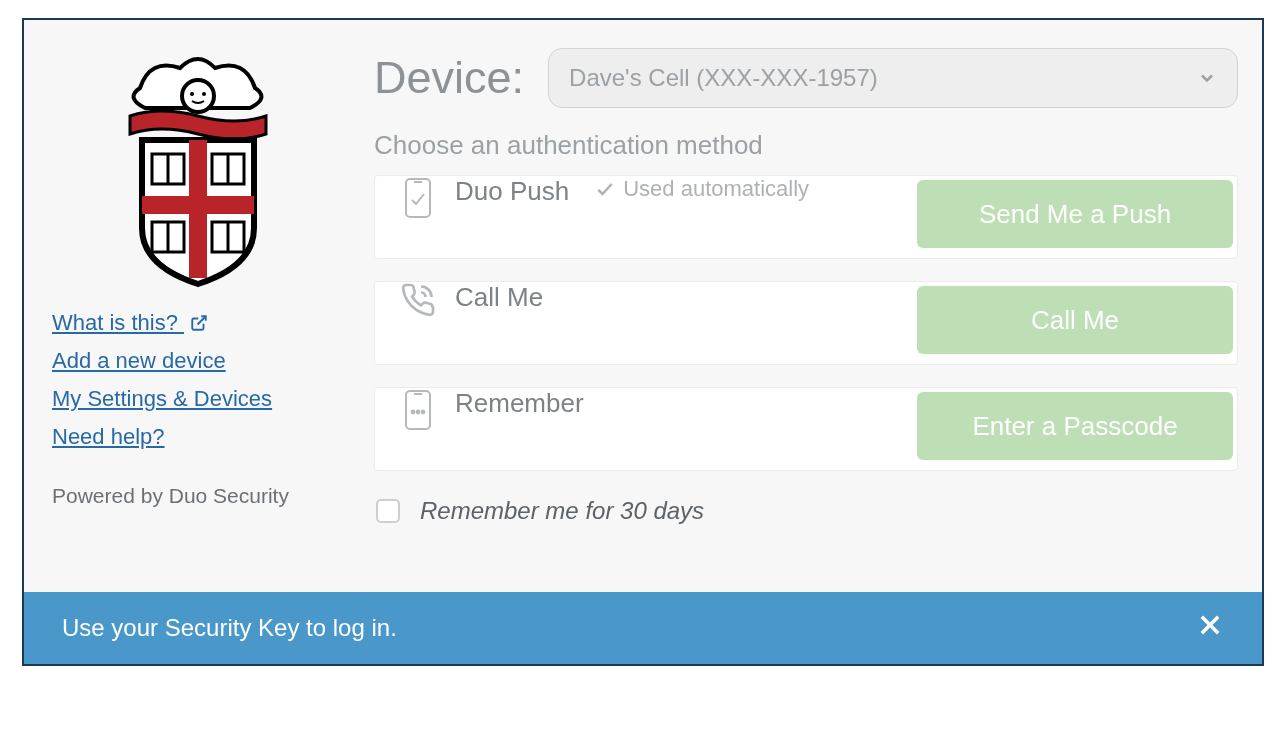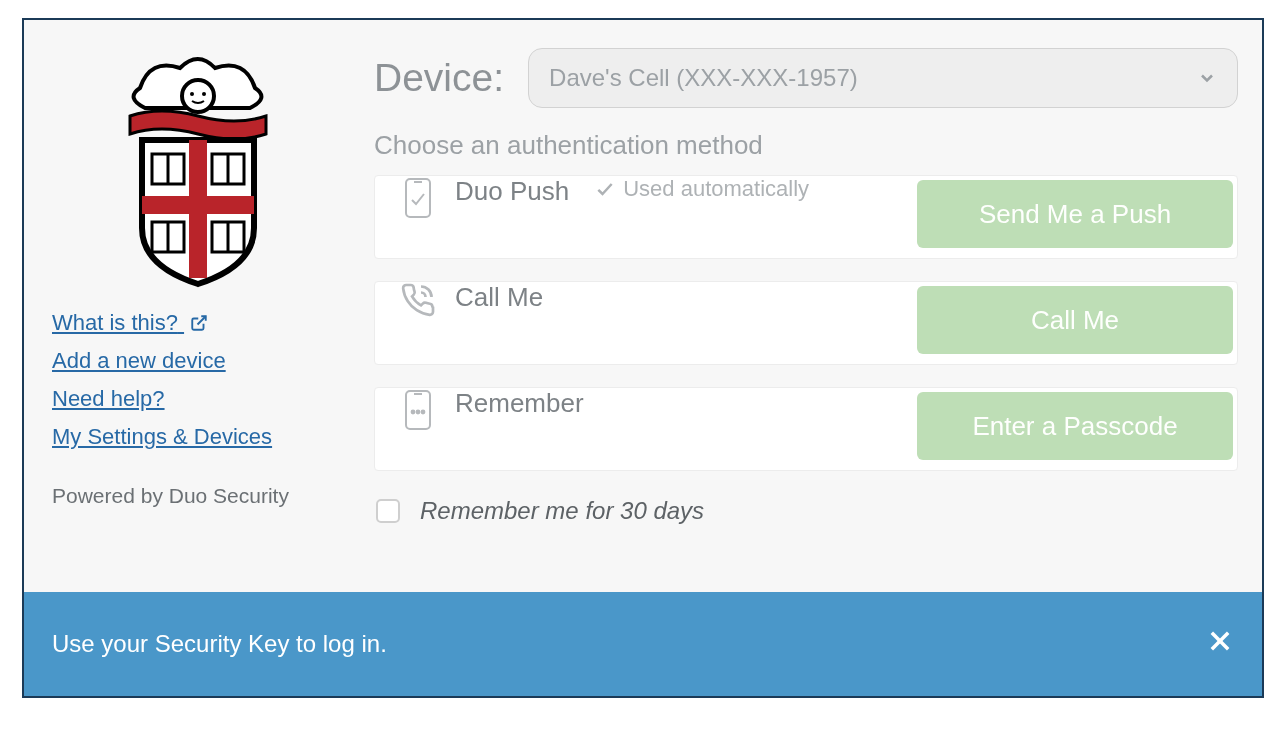--- a/index.html
+++ b/index.html
@@ -28,21 +28,21 @@
   }
   .ext-icon { margin-left:6px; vertical-align:-2px;}
   .powered {
     color:#6b7074;
     font-size:21px;
     margin-top:28px;
   }
   
   .main { flex:1; padding-left:22px;}
   .device-row { display:flex; align-items:center; gap:24px; margin-bottom:22px;}
-  .device-label { color:#8d9296; font-size:39px; font-weight:400;}
+  .device-label { color:#8d9296; font-size:45px; font-weight:400;}
   .device-select {
     flex:1;
     height:60px;
     background:#eeeeee;
     border:1px solid #d2d2d2;
     border-radius:14px;
     display:flex;
     align-items:center;
     padding:0 20px;
     color:#9ca1a5;
@@ -82,25 +82,25 @@
   }
   .remember { display:flex; align-items:center; gap:20px; margin-top:26px; padding-left:2px;}
   .remember .cb {
     width:24px; height:24px; border:2px solid #cfcfcf; border-radius:5px; background:#fff;
   }
   .remember .txt { color:#5d6266; font-size:24px;font-style:italic;}
   
   .banner {
     background:#4a97c9;
     color:#fff;
-    height:104px;
+    height:72px;
     display:flex;
     align-items:center;
     justify-content:space-between;
-    padding:0 28px;
+    padding:0 38px;
     font-size:24px;
   }
   .close-x { cursor:pointer; }
 </style>
 </head>
 <body>
 
 <div class="frame">
   <div class="content">
 
@@ -140,22 +140,22 @@
           <a href="#">
             <span>What is this?</span>
             <svg class="ext-icon" width="18" height="18" viewBox="0 0 24 24" fill="none" stroke="#2769a6" stroke-width="2.5">
               <path d="M18 13v6a2 2 0 0 1-2 2H5a2 2 0 0 1-2-2V8a2 2 0 0 1 2-2h6"></path>
                 <polyline points="15 3 21 3 21 9"></polyline>
                 <line x1="10" y1="14" x2="21" y2="3"></line>
             </svg>
           </a>
         </div>
         <div><a href="#">Add a new device</a></div>
+        <div><a href="#">My Settings &amp; Devices</a></div>
         <div><a href="#">Need help?</a></div>
-        <div><a href="#">My Settings &amp; Devices</a></div>
       </div>
 
       <div class="powered">Powered by Duo Security</div>
     </div>
 
     <div class="main">
 
       <div class="device-row">
         <div class="device-label">Device:</div>
         <div class="device-select">

